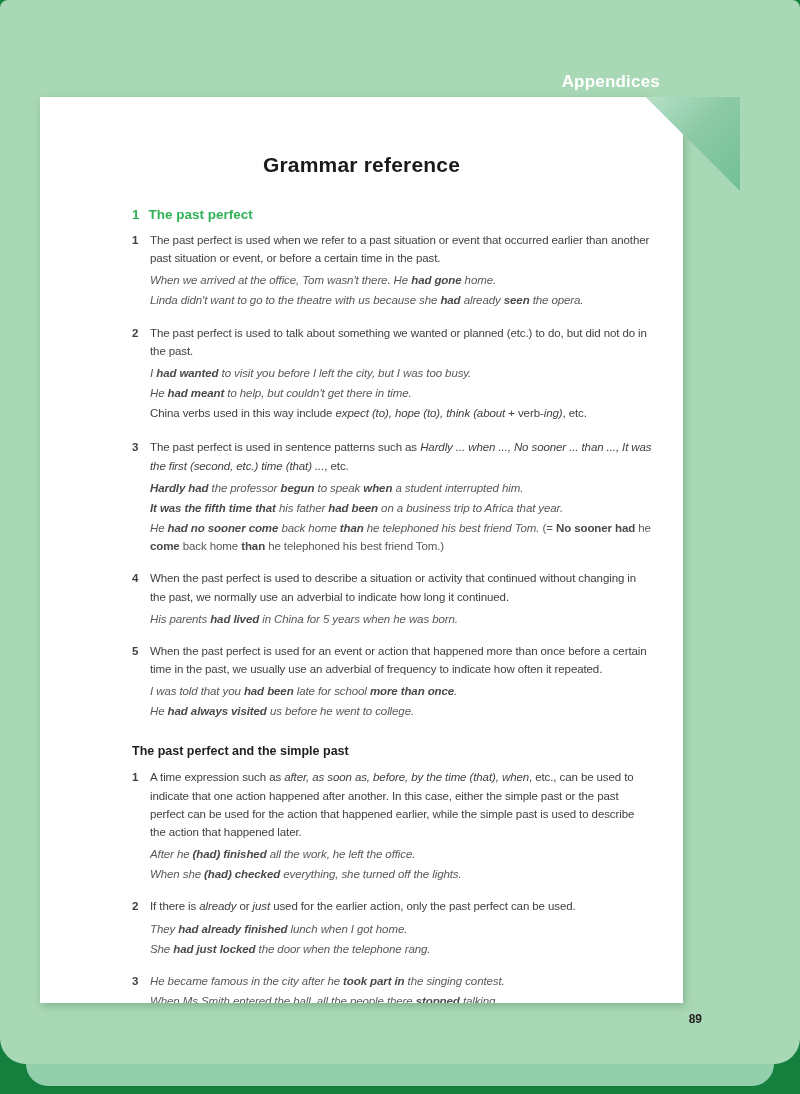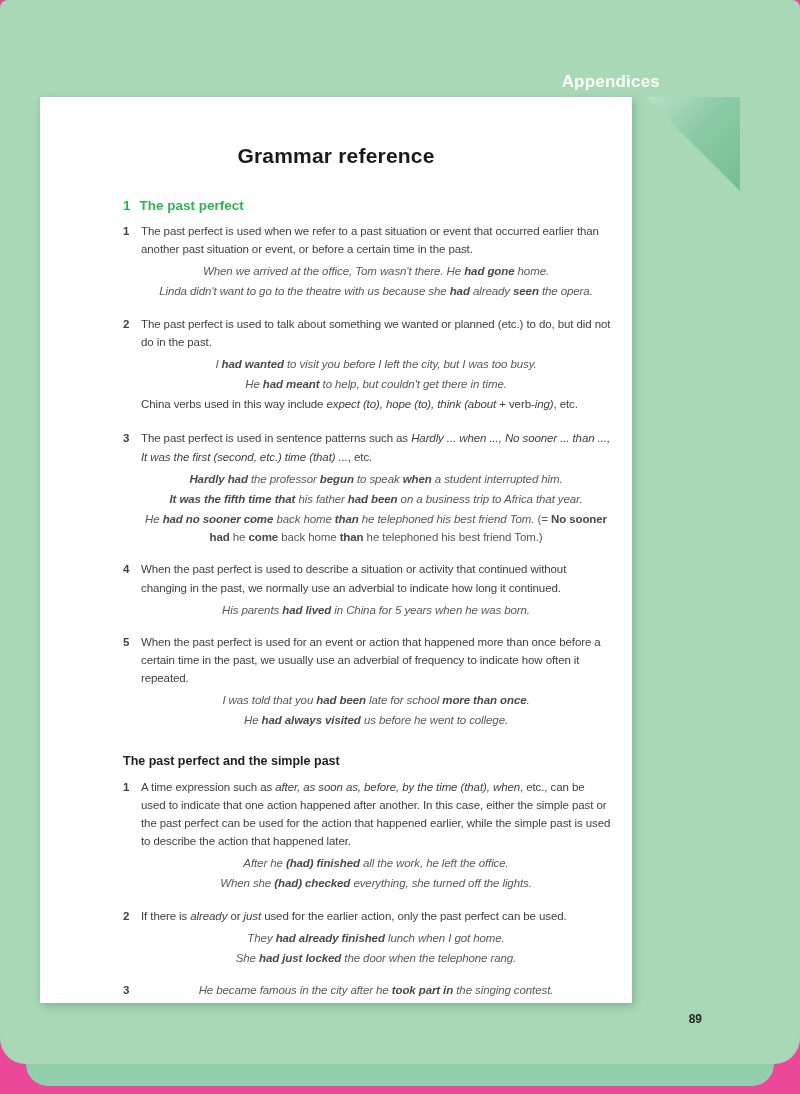--- a/index.html
+++ b/index.html
@@ -2,42 +2,42 @@
 <html><head>
 <meta charset="utf-8">
 <style>
   * { margin:0; padding:0; box-sizing:border-box; }
   html,body { background:#ffffff; }
   body {
     width:800px; height:1094px;
     font-family:"Liberation Sans", sans-serif;
     position:relative; overflow:hidden;
   }
-  .canvas { position:relative; width:800px; height:1094px; background:#ec4899; }
+  .canvas { position:relative; width:800px; height:1094px; background:#15803d; }
 
   .green-under {
     position:absolute; left:26px; right:26px; bottom:8px; height:44px;
     background:#94cfad; border-radius:0 0 22px 22px; z-index:0;
   }
   .green-main {
     position:absolute; left:0; right:0; top:0; bottom:30px;
     background:#a9d8b6; border-radius:8px 8px 26px 26px; z-index:1;
   }
 
   .header-label {
     position:absolute; top:72px; right:140px; z-index:4;
     color:#ffffff; font-size:17px; font-weight:bold; letter-spacing:0.2px;
   }
 
   .sheet-wrap { position:absolute; left:40px; top:97px; z-index:2;
     filter: drop-shadow(2px 3px 4px rgba(40,90,60,0.30)); }
   .sheet {
-    width:592px; height:906px; background:#ffffff;
+    width:643px; height:906px; background:#ffffff;
     clip-path: polygon(0 0, 606px 0, 680px 74px, 680px 100%, 0 100%);
-    padding: 3px;
+    padding: 12px;
   }
   .fold {
     position:absolute; left:646px; top:97px; width:94px; height:94px; z-index:3;
     background: linear-gradient(135deg, #b7e1c8 0%, #8ccaa6 45%, #72bf95 100%);
     clip-path: polygon(0 0, 100% 0, 100% 100%);
   }
 
   .page-title {
     text-align:center; padding-top:44px;
     font-size:21px; font-weight:bold; color:#1a1a1a; letter-spacing:0.2px;
@@ -52,21 +52,21 @@
 
   .item { display:flex; margin-bottom:12px; }
   .inum { width:18px; flex:0 0 18px; font-weight:bold; font-size:11.5px;
     color:#414042; line-height:1.58; }
   .ibody { flex:1; }
 
   .body-line, .example-line {
     font-size:11.5px; line-height:1.58; letter-spacing:-0.1px;
   }
   .body-line { color:#414042; margin-bottom:4px; }
-  .example-line { color:#58585a; margin-bottom:2px;text-align:center; }
+  .example-line { color:#58585a; margin-bottom:2px; }
   .b { font-weight:bold; }
   .i { font-style:italic; }
   .example-line .b { color:#4a4a4c; }
 
   .page-number {
     position:absolute; top:1012px; right:98px; z-index:4;
     font-size:12px; font-weight:bold; color:#262626;
   }
 </style>
 </head>

